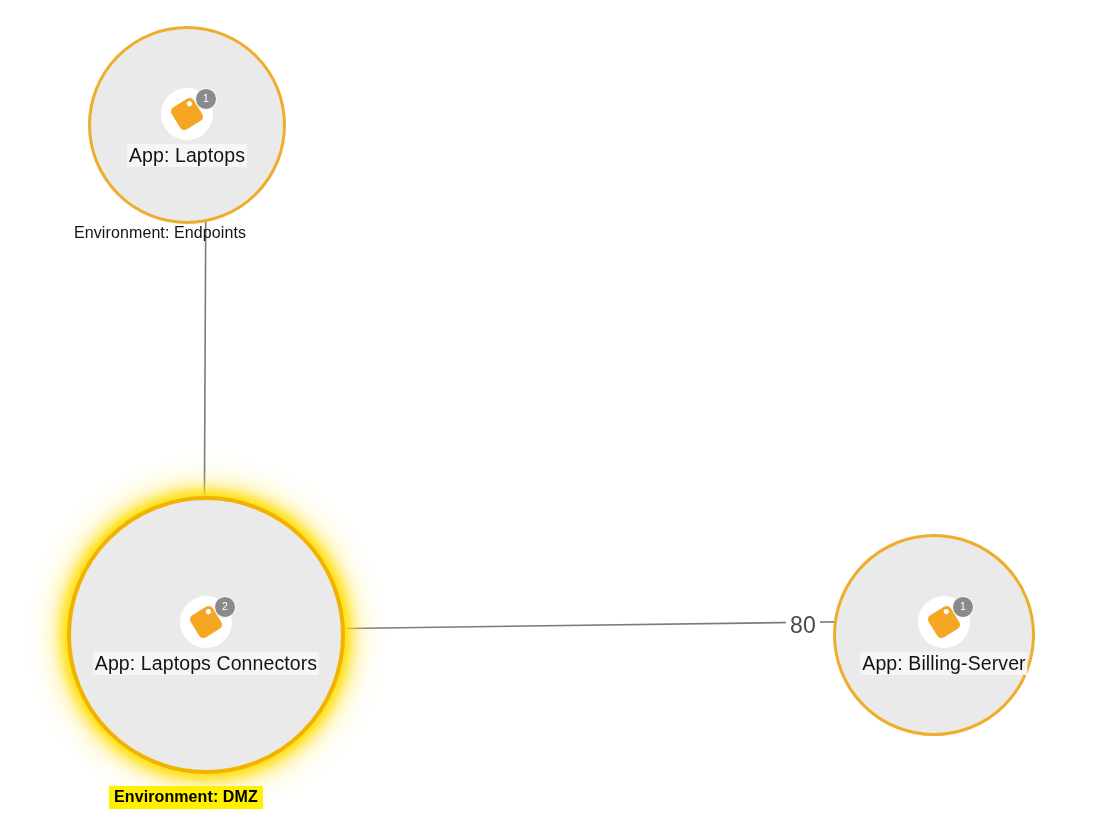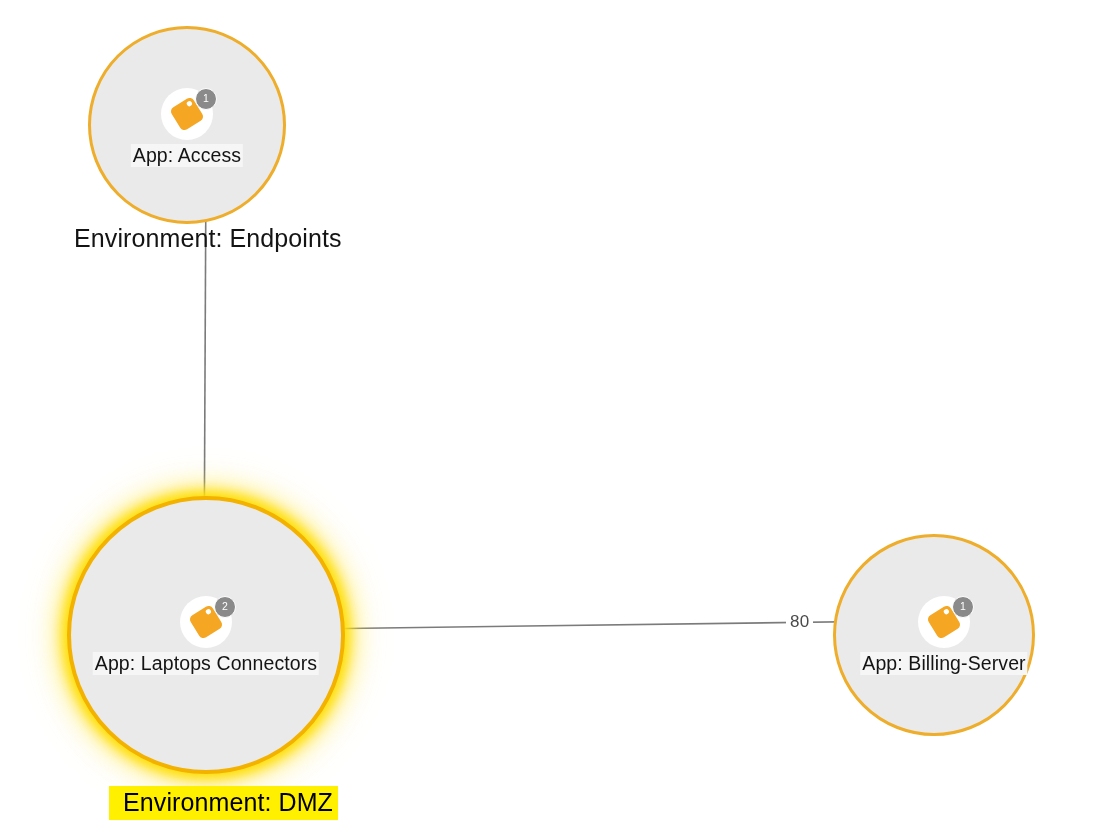--- a/index.html
+++ b/index.html
@@ -28,30 +28,30 @@
   .env-circle.selected{
     border:4px solid #f3b200;
     box-shadow:0 0 11px 5px rgba(255,221,0,.95),
                0 0 22px 9px rgba(255,228,40,.55),
                0 0 34px 14px rgba(255,235,90,.28);
   }
 
   
   .env-label{
     position:absolute;
-    font-size:25px;
+    font-size:16px;
     color:#141414;
     white-space:nowrap;
     letter-spacing:.1px;
     text-align:right;
   }
   .env-label.highlighted{
-    font-weight:normal;
+    font-weight:bold;
     background:#fff000;
-    padding:2px 5px 3px 14px;
+    padding:2px 5px 3px 5px;
     color:#000;
   }
 
   
   .app-node{position:absolute;}
   .tag-halo{
     position:absolute;left:0;top:0;
     width:52px;height:52px;border-radius:50%;
     background:#ffffff;
   }
@@ -76,21 +76,21 @@
     font-size:19.5px;
     color:#141414;
     background:#f6f6f6;
     padding:0 2px;
     letter-spacing:.1px;
   }
 
   
   .edge-label{
     position:absolute;
-    font-size:17px;
+    font-size:23px;
     color:#4a4a4a;
     background:#ffffff;
     padding:1px 4px;
     white-space:nowrap;
     letter-spacing:.2px;
   }
 </style>
 </head>
 <body>
 
@@ -115,21 +115,21 @@
     <div class="env-circle"></div>
     <div class="app-node" style="left:73px;top:62px;width:52px;height:52px;">
       <div class="tag-halo"></div>
       <svg class="tag-icon" viewBox="0 0 40 40">
         <g transform="rotate(-32 20 20)">
           <rect x="7" y="7" width="26" height="26" rx="5" ry="5" fill="#f5a623"></rect>
           <circle cx="27.5" cy="12.5" r="2.6" fill="#ffffff"></circle>
         </g>
       </svg>
       <div class="count-badge">1</div>
-      <div class="app-label">App: Access</div>
+      <div class="app-label">App: Laptops</div>
     </div>
   </div>
   <div class="env-label" style="left:74px;top:224px;">Environment: Endpoints</div>
 
   <div class="env-group" style="left:67px;top:496px;width:278px;height:278px;">
     <div class="env-circle selected"></div>
     <div class="app-node" style="left:113px;top:100px;width:52px;height:52px;">
       <div class="tag-halo"></div>
       <svg class="tag-icon" viewBox="0 0 40 40">
         <g transform="rotate(-32 20 20)">

